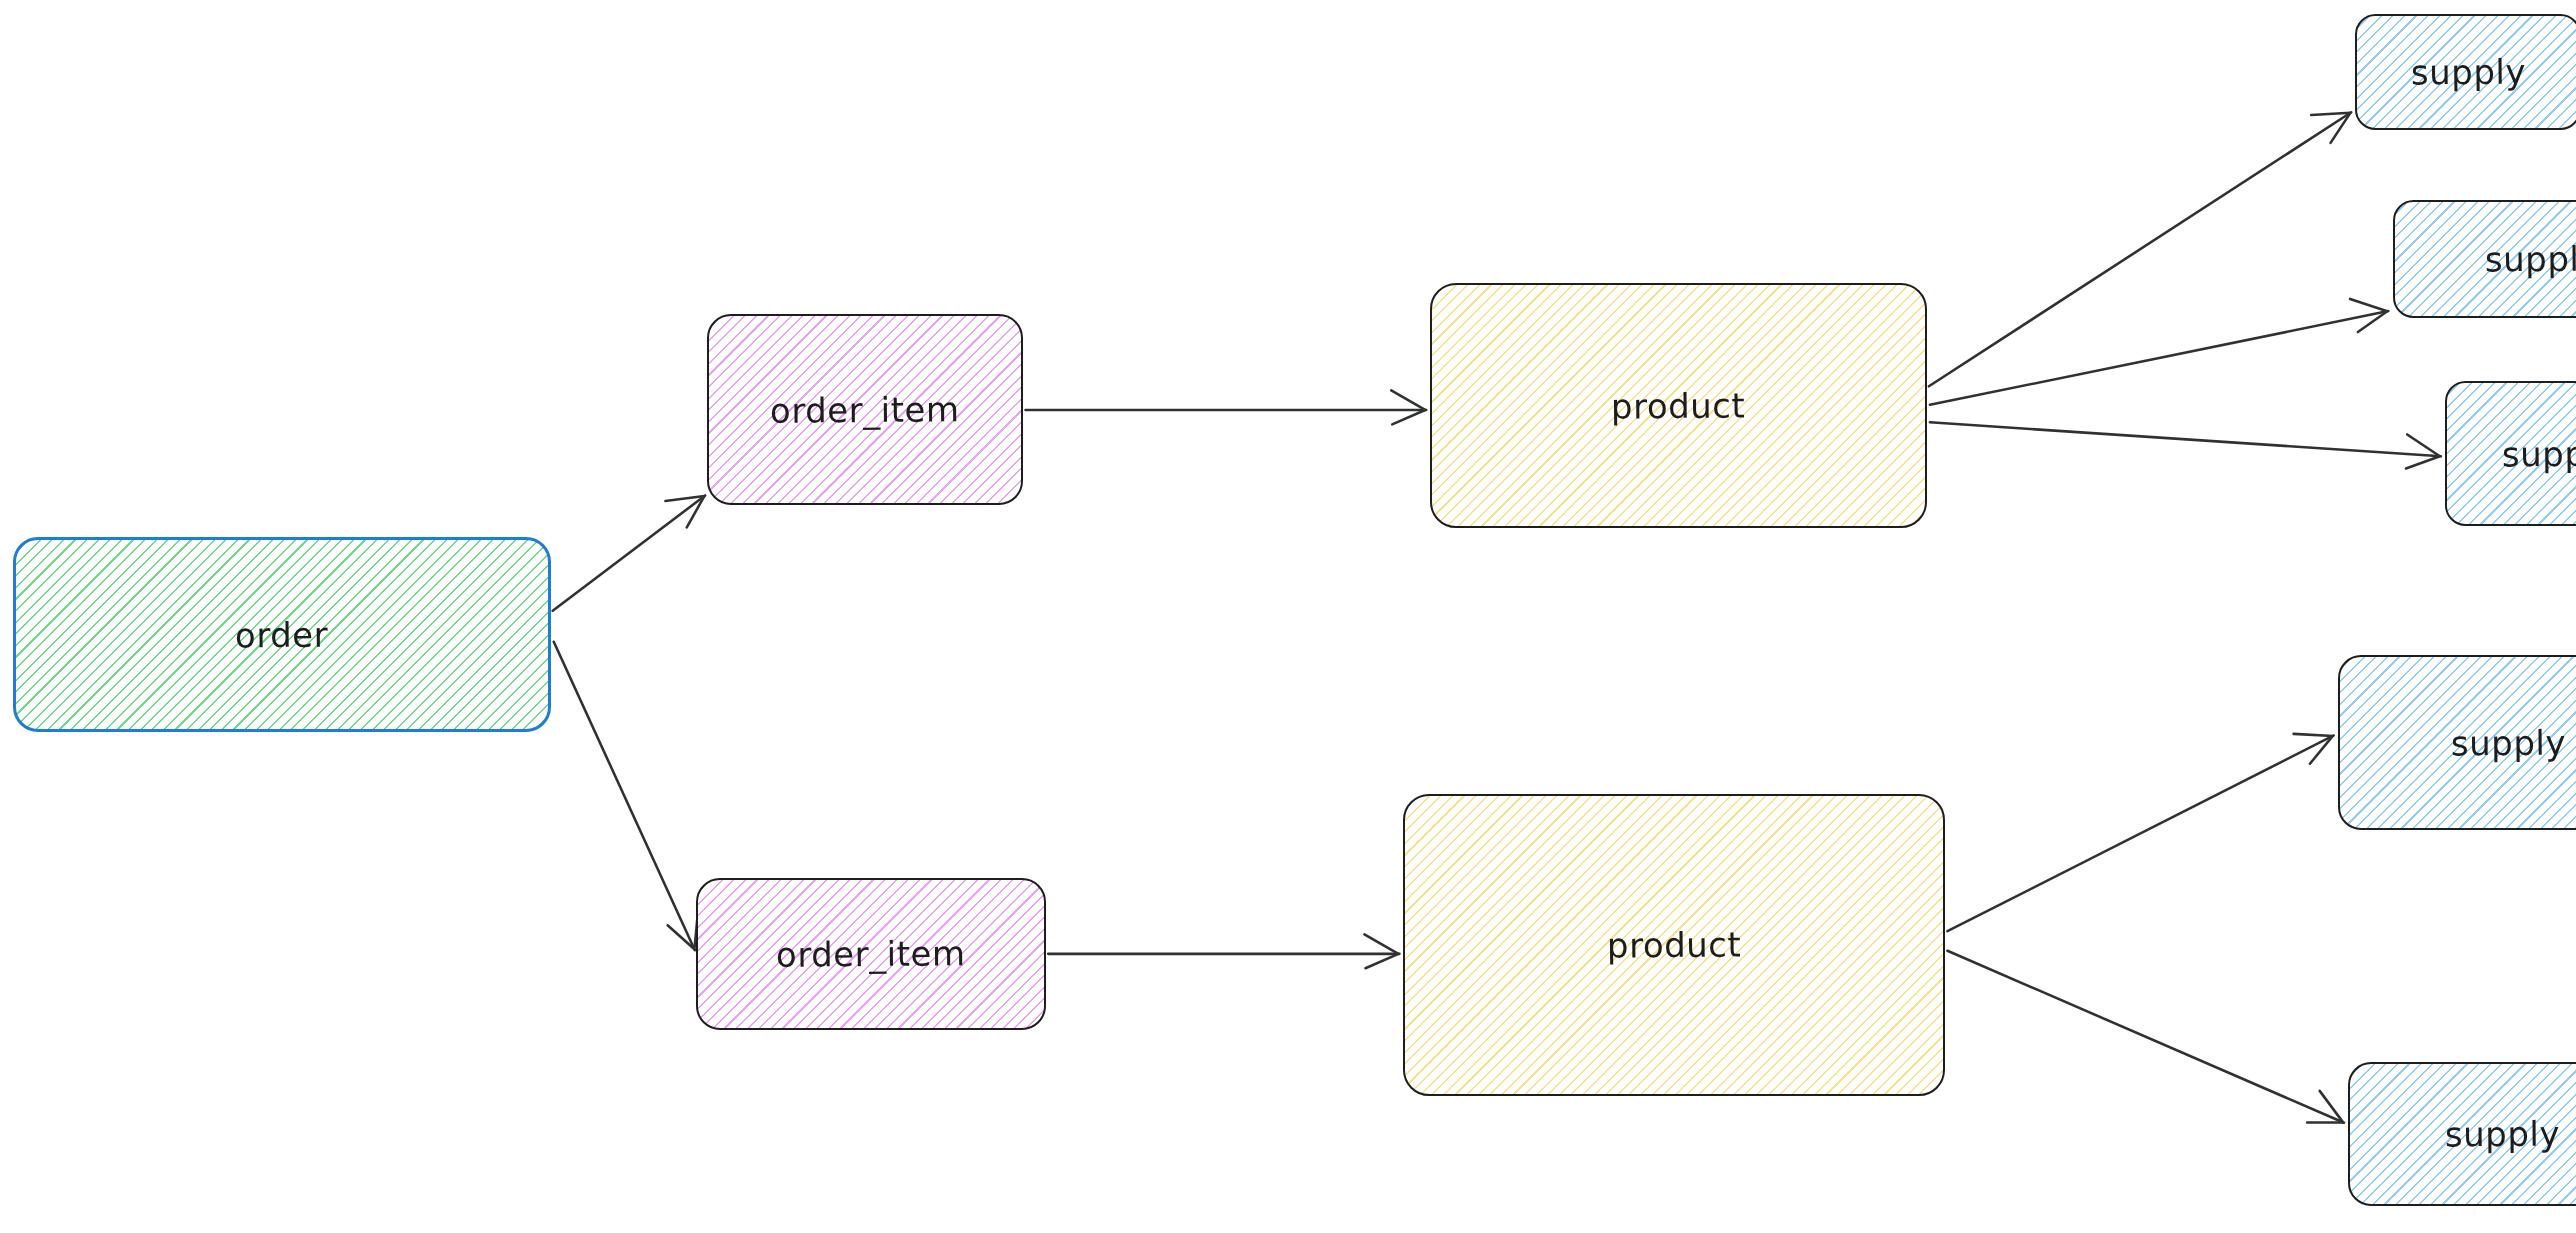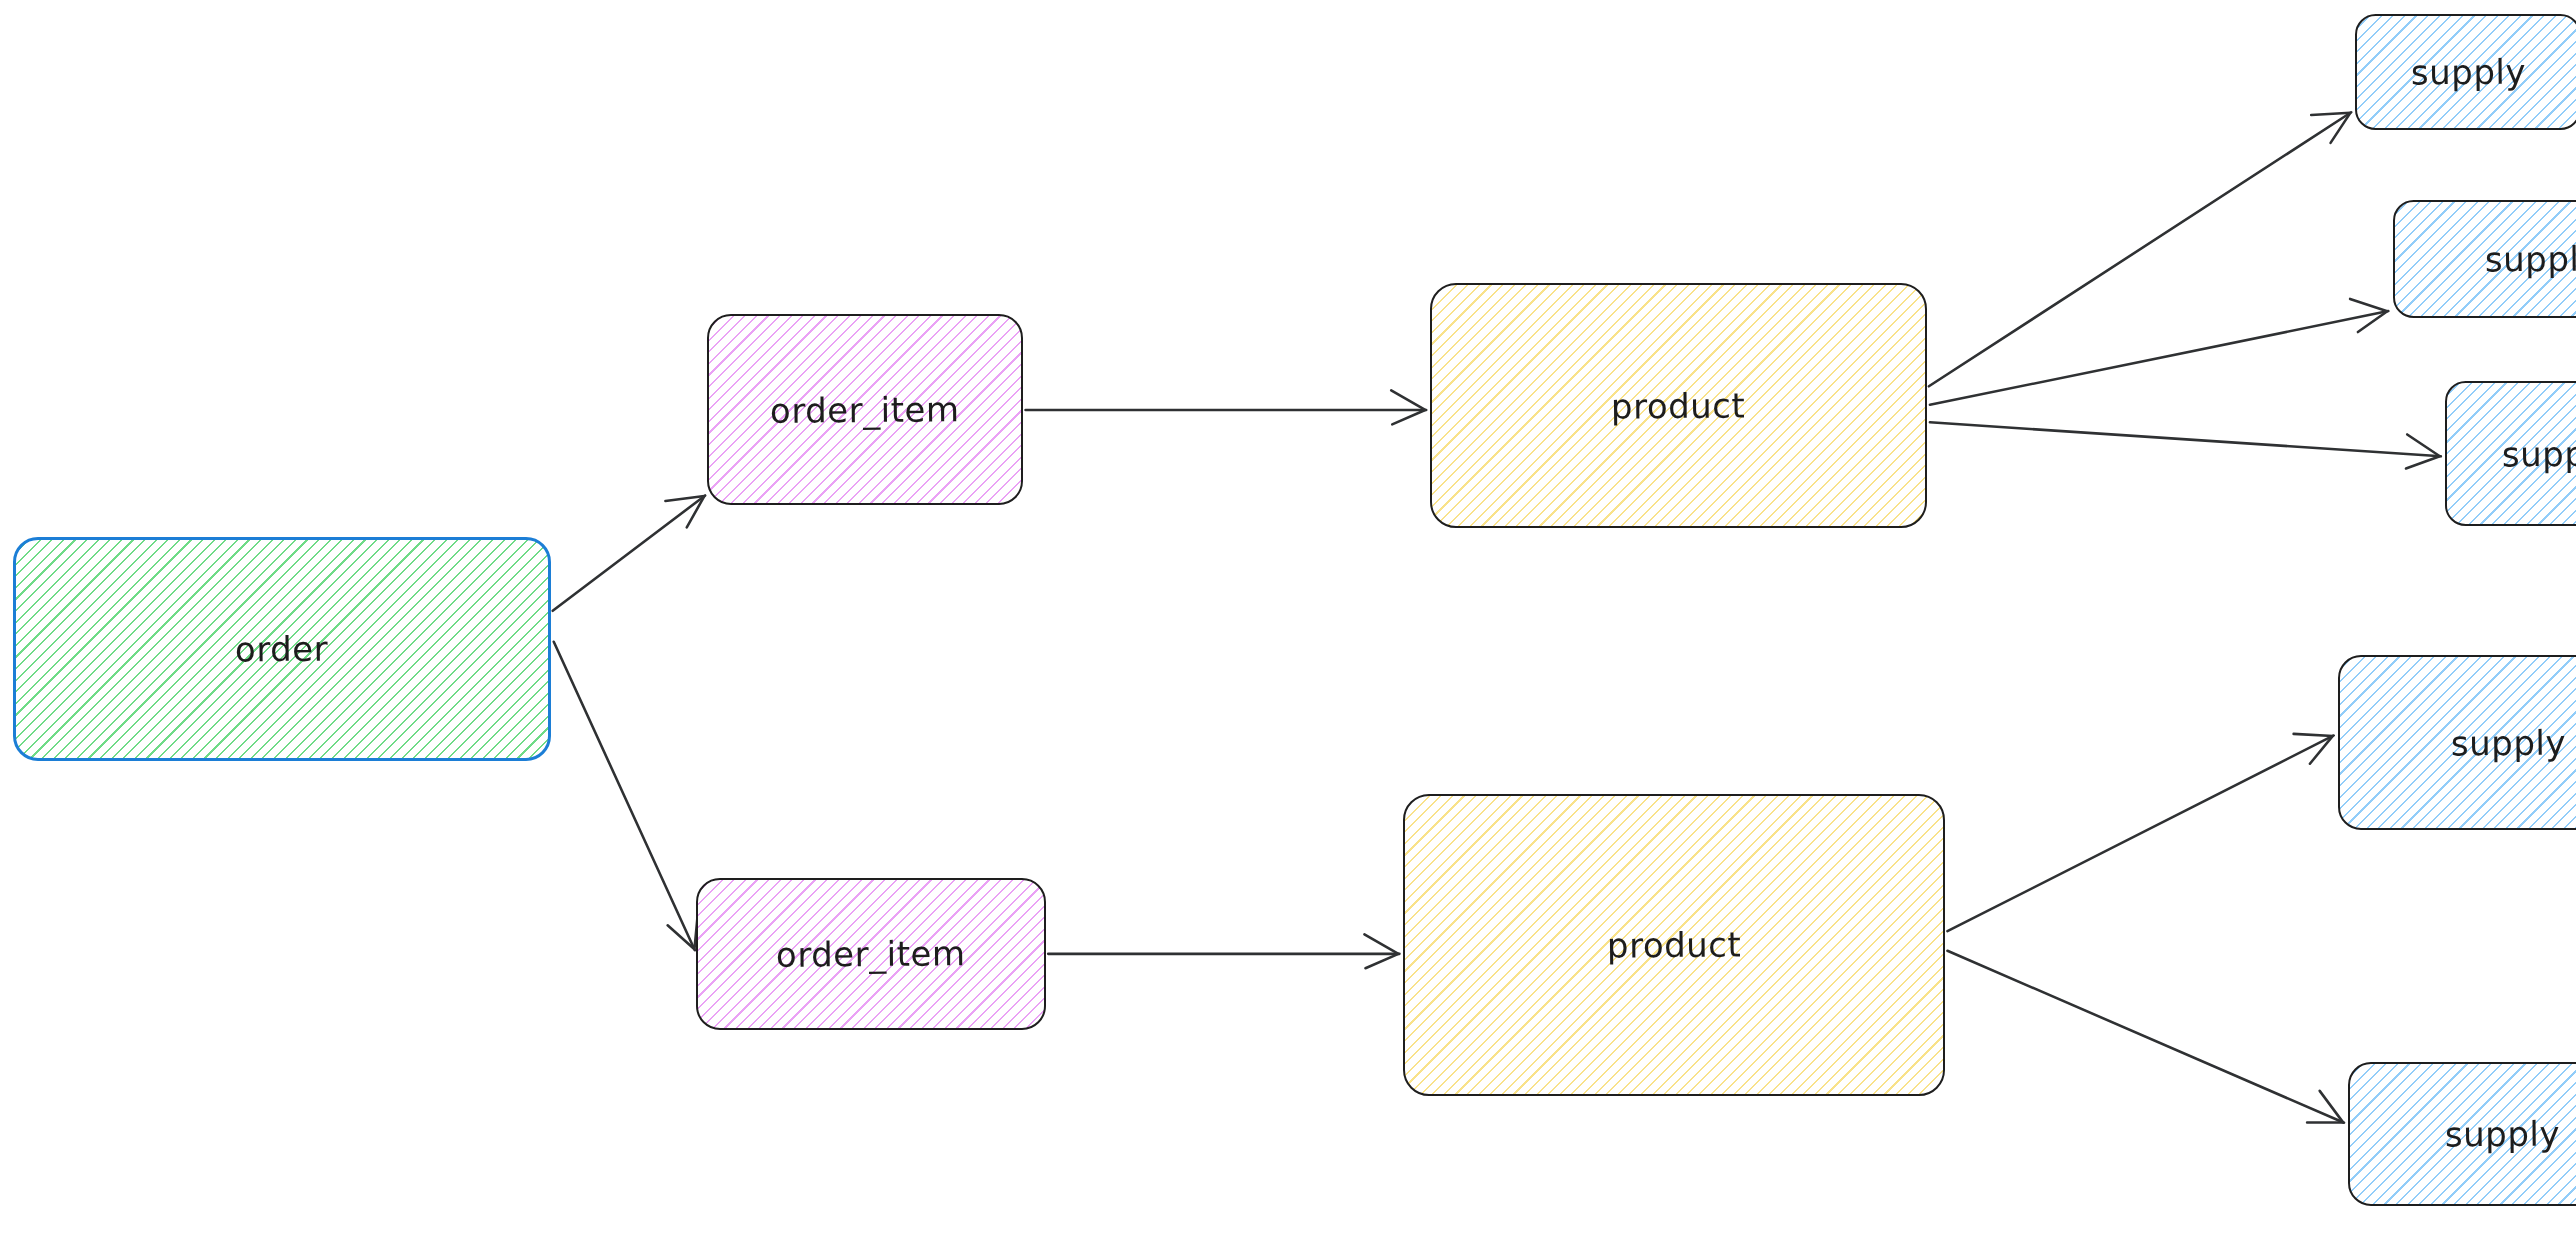--- a/index.html
+++ b/index.html
@@ -46,21 +46,21 @@
         <path d="M 1990 796 L 2768 796" stroke="#2f3133" stroke-width="5" fill="none" stroke-linecap="round" marker-end="url(#arrowhead)"></path>
         <path d="M 2034 1852 L 2716 1852" stroke="#2f3133" stroke-width="5" fill="none" stroke-linecap="round" marker-end="url(#arrowhead)"></path>
         <path d="M 3744 750 L 4564 218" stroke="#2f3133" stroke-width="5" fill="none" stroke-linecap="round" marker-end="url(#arrowhead)"></path>
         <path d="M 3746 786 L 4636 604" stroke="#2f3133" stroke-width="5" fill="none" stroke-linecap="round" marker-end="url(#arrowhead)"></path>
         <path d="M 3746 820 L 4738 886" stroke="#2f3133" stroke-width="5" fill="none" stroke-linecap="round" marker-end="url(#arrowhead)"></path>
         <path d="M 3780 1808 L 4530 1428" stroke="#2f3133" stroke-width="5" fill="none" stroke-linecap="round" marker-end="url(#arrowhead)"></path>
         <path d="M 3780 1846 L 4550 2180" stroke="#2f3133" stroke-width="5" fill="none" stroke-linecap="round" marker-end="url(#arrowhead)"></path>
       </g>
   </svg>
   <div id="nodes-layer">
-      <div class="node" style="left: 13px; top: 537px; width: 538px; height: 224px; border: 3.1px solid rgb(28, 126, 214); border-radius: 25px; background-image: repeating-linear-gradient(135deg, rgb(111, 219, 135) 0px, rgb(111, 219, 135) 1.5px, transparent 1.5px, transparent 8.2px);">
+      <div class="node" style="left: 13px; top: 537px; width: 538px; height: 195px; border: 3.1px solid rgb(28, 126, 214); border-radius: 25px; background-image: repeating-linear-gradient(135deg, rgb(111, 219, 135) 0px, rgb(111, 219, 135) 1.5px, transparent 1.5px, transparent 8.2px);">
         <span class="node-label">order</span>
       </div>
       <div class="node" style="left: 707px; top: 314px; width: 316px; height: 191px; border: 2.6px solid rgb(30, 30, 30); border-radius: 24px; background-image: repeating-linear-gradient(135deg, rgb(234, 162, 245) 0px, rgb(234, 162, 245) 1.5px, transparent 1.5px, transparent 8.2px);">
         <span class="node-label">order_item</span>
       </div>
       <div class="node" style="left: 696px; top: 878px; width: 350px; height: 152px; border: 2.6px solid rgb(30, 30, 30); border-radius: 24px; background-image: repeating-linear-gradient(135deg, rgb(234, 162, 245) 0px, rgb(234, 162, 245) 1.5px, transparent 1.5px, transparent 8.2px);">
         <span class="node-label">order_item</span>
       </div>
       <div class="node" style="left: 1430px; top: 283px; width: 497px; height: 245px; border: 2.6px solid rgb(30, 30, 30); border-radius: 26px; background-image: repeating-linear-gradient(135deg, rgb(249, 226, 138) 0px, rgb(249, 226, 138) 1.5px, transparent 1.5px, transparent 8.2px);">
         <span class="node-label">product</span>

